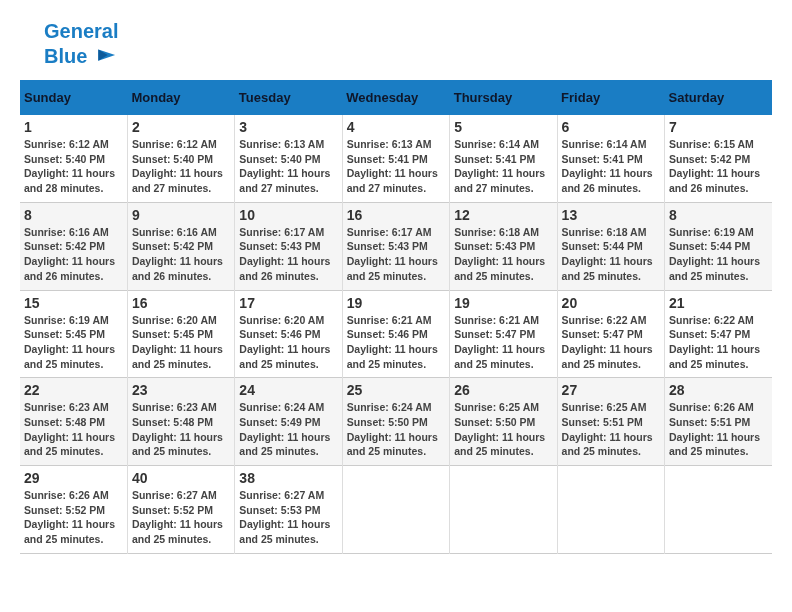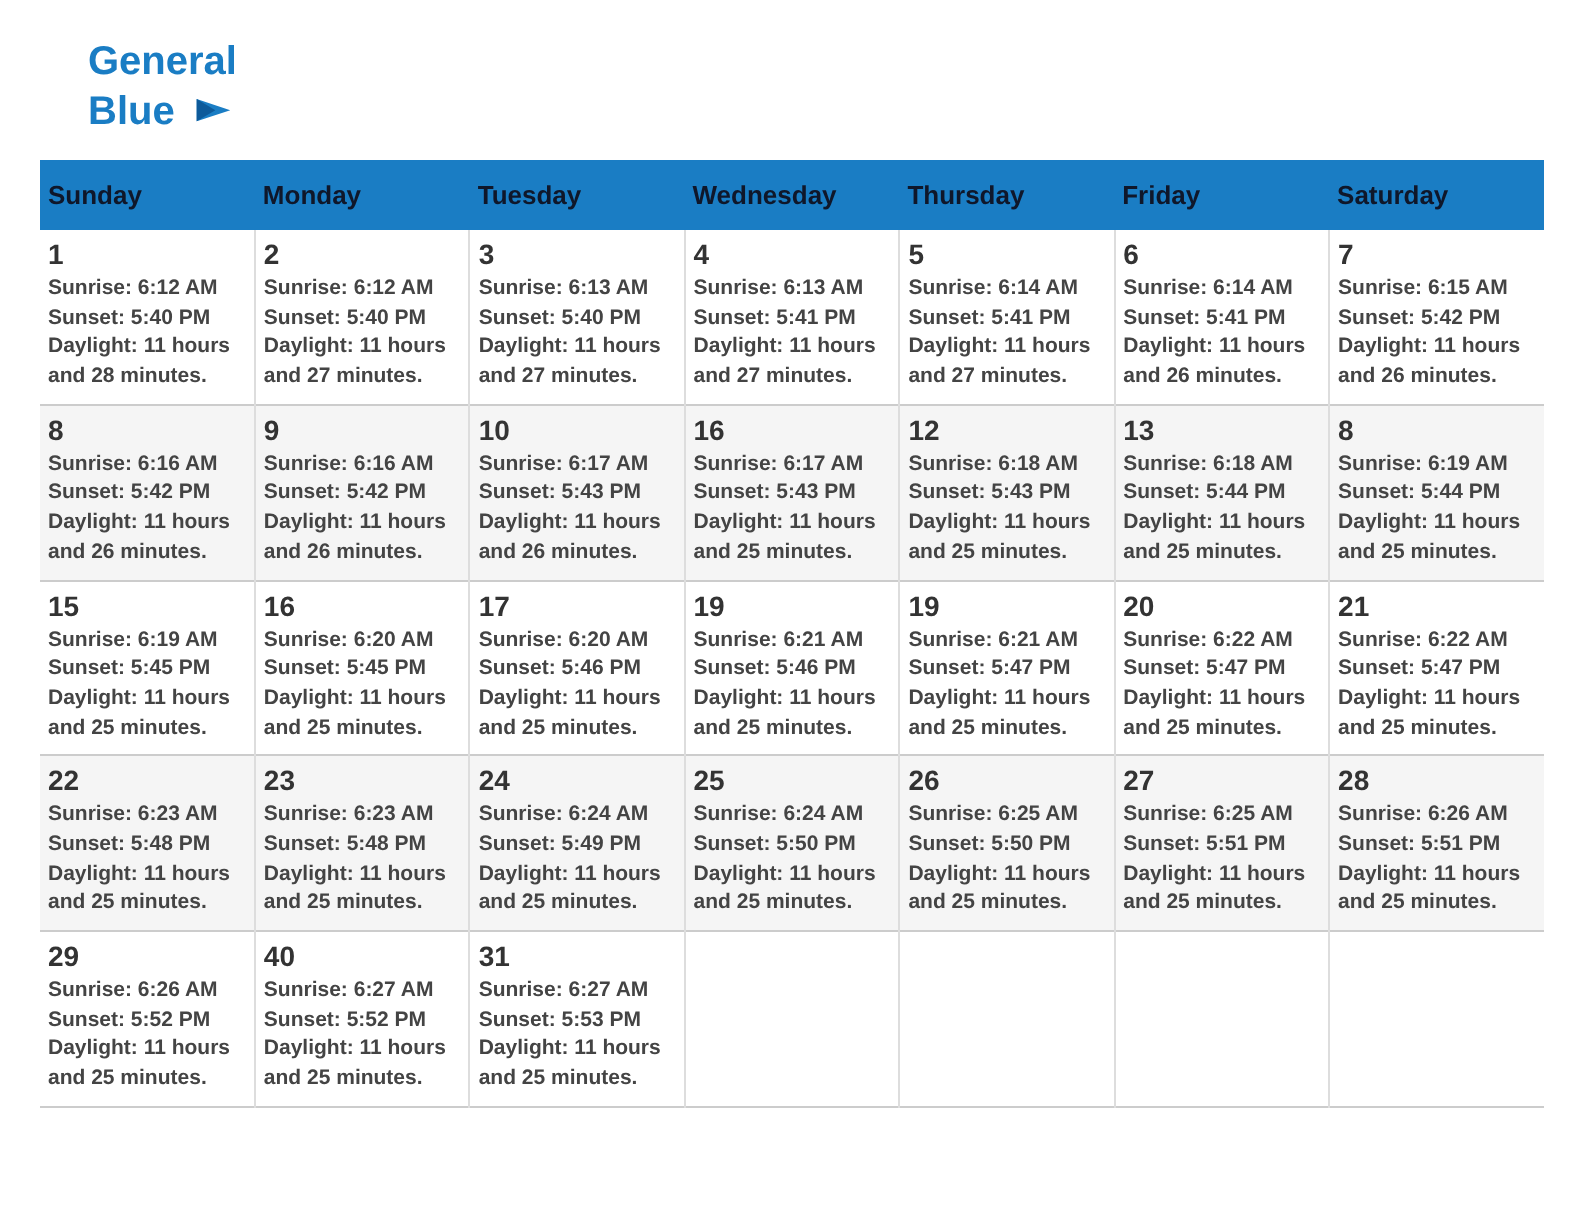--- a/index.html
+++ b/index.html
@@ -249,21 +249,21 @@
       <tr>
         <td>
           <span class="day-num">29</span>
           <div class="day-info">Sunrise: 6:26 AM<br>Sunset: 5:52 PM<br>Daylight: 11 hours and 25 minutes.</div>
         </td>
         <td>
           <span class="day-num">40</span>
           <div class="day-info">Sunrise: 6:27 AM<br>Sunset: 5:52 PM<br>Daylight: 11 hours and 25 minutes.</div>
         </td>
         <td>
-          <span class="day-num">31</span>
+          <span class="day-num">38</span>
           <div class="day-info">Sunrise: 6:27 AM<br>Sunset: 5:53 PM<br>Daylight: 11 hours and 25 minutes.</div>
         </td>
         <td></td>
         <td></td>
         <td></td>
         <td></td>
       </tr>
     </tbody>
 </table>
 

